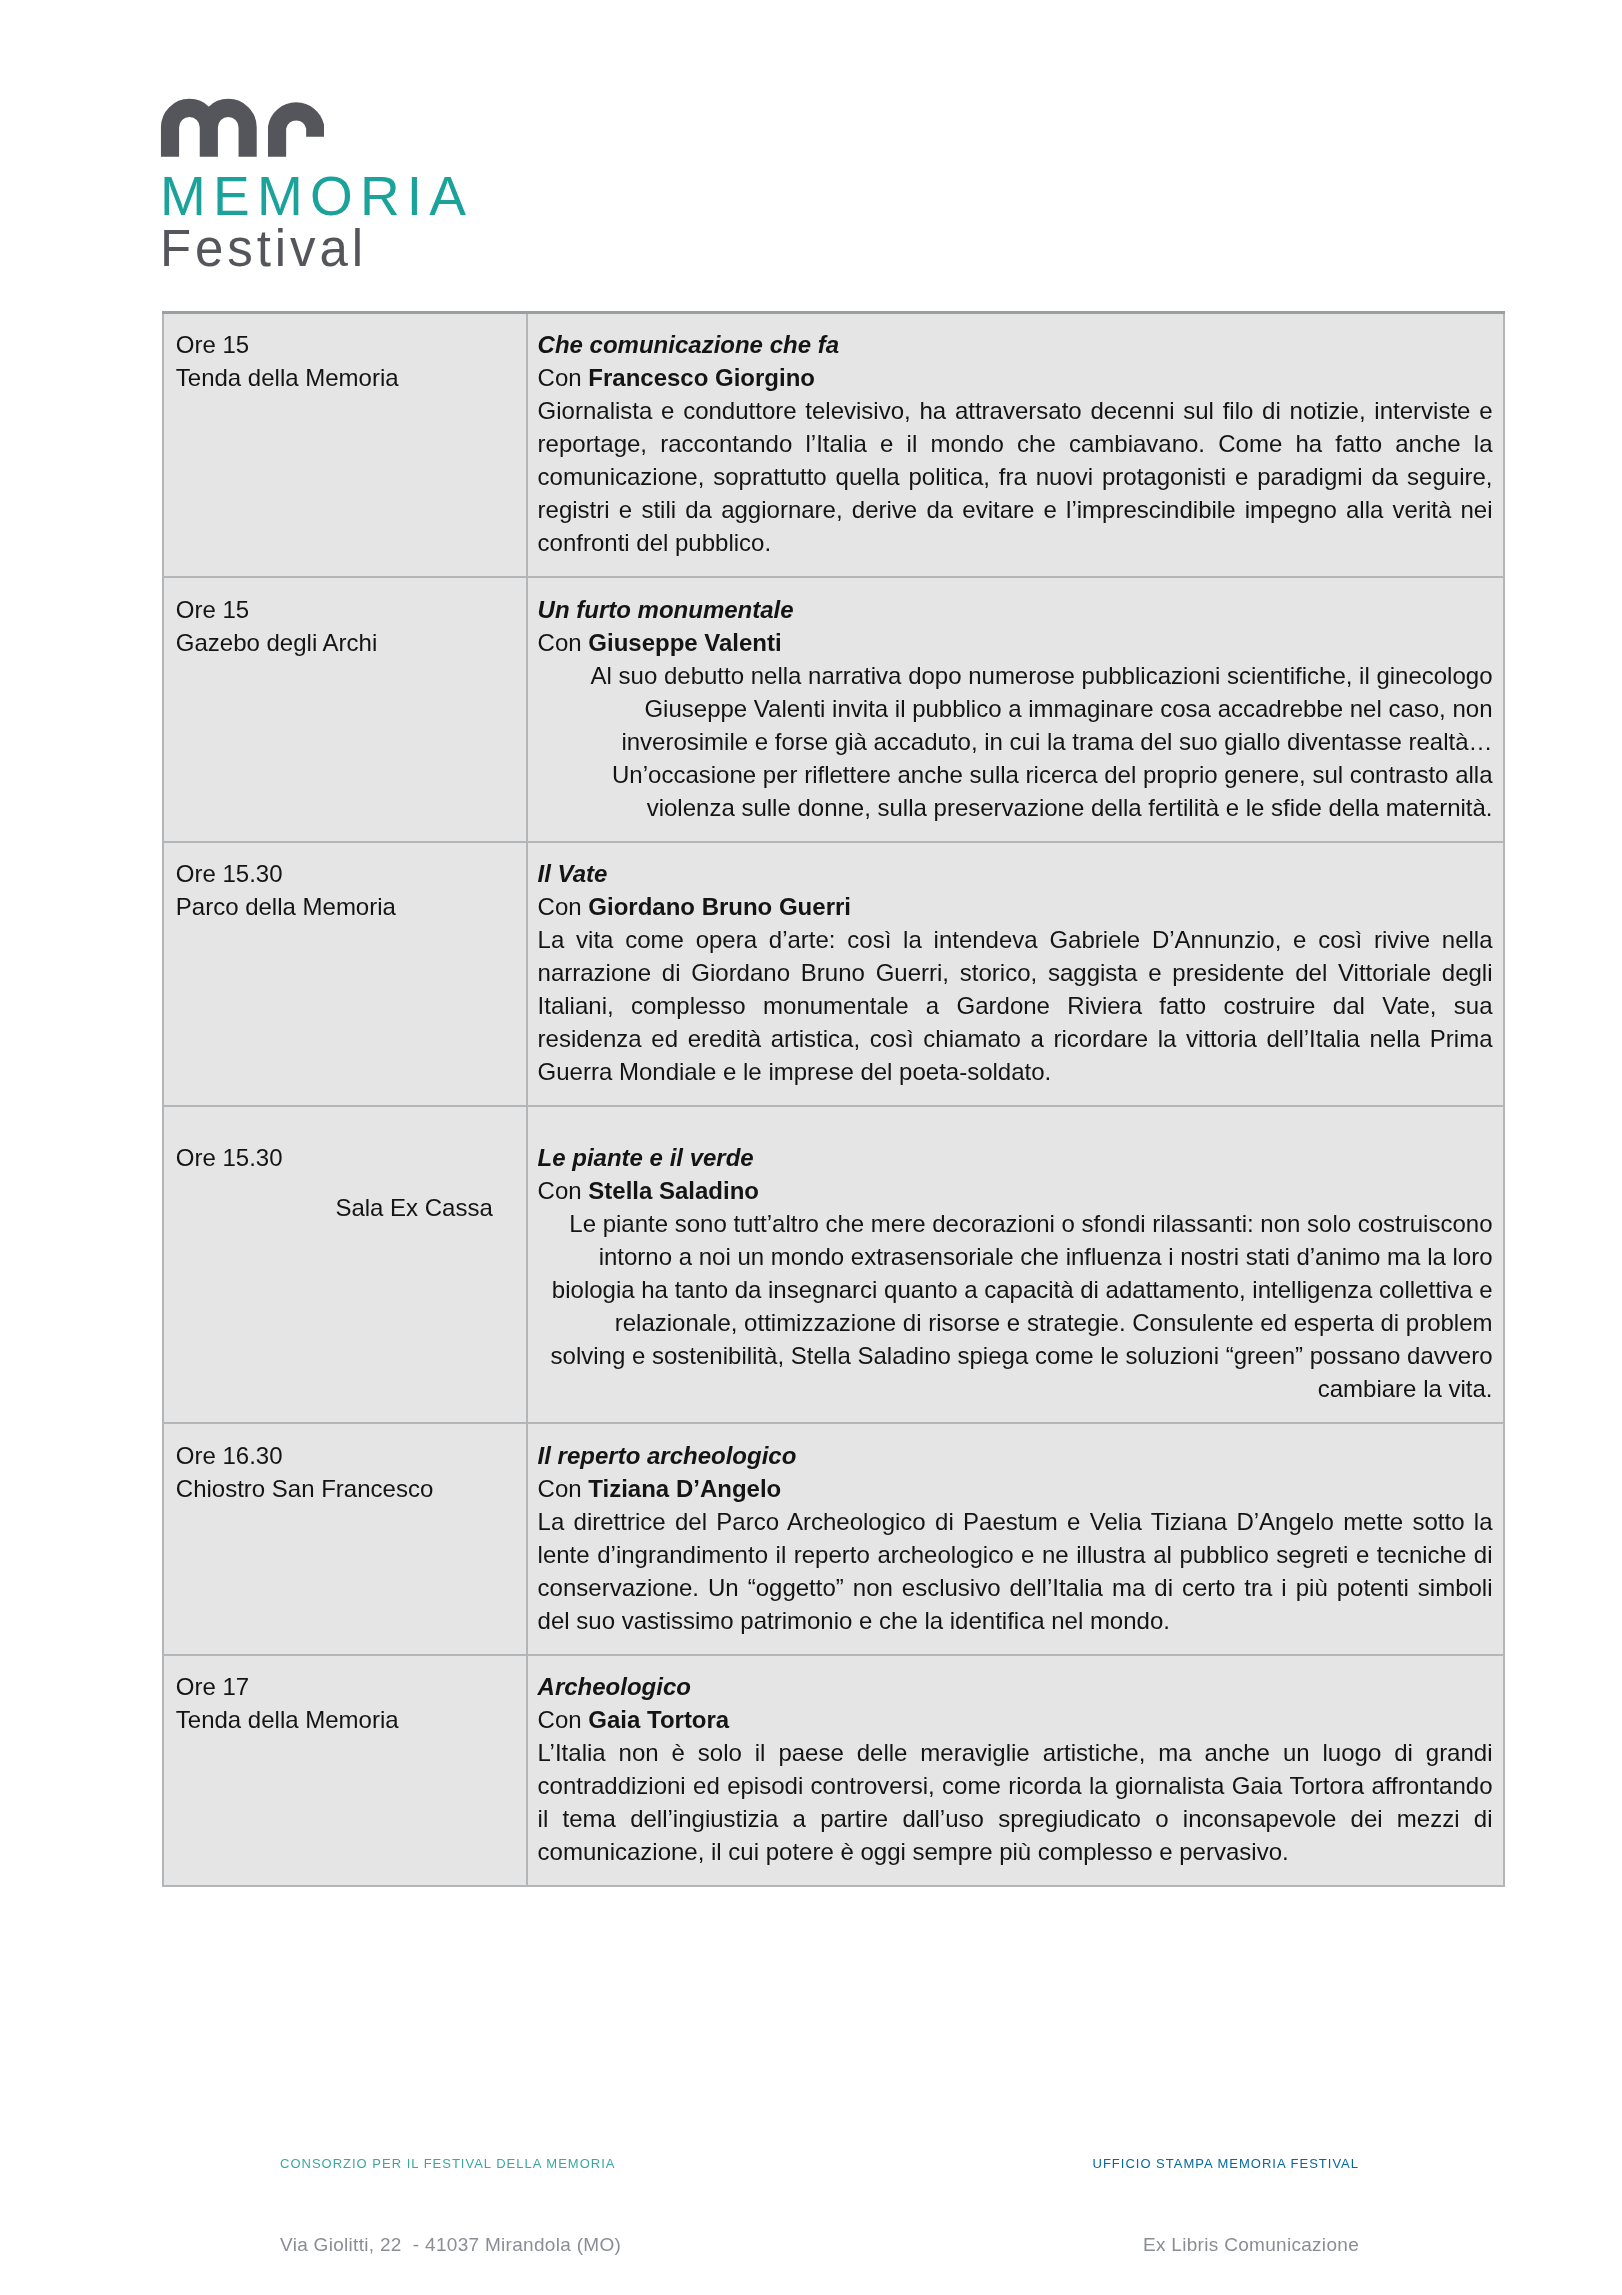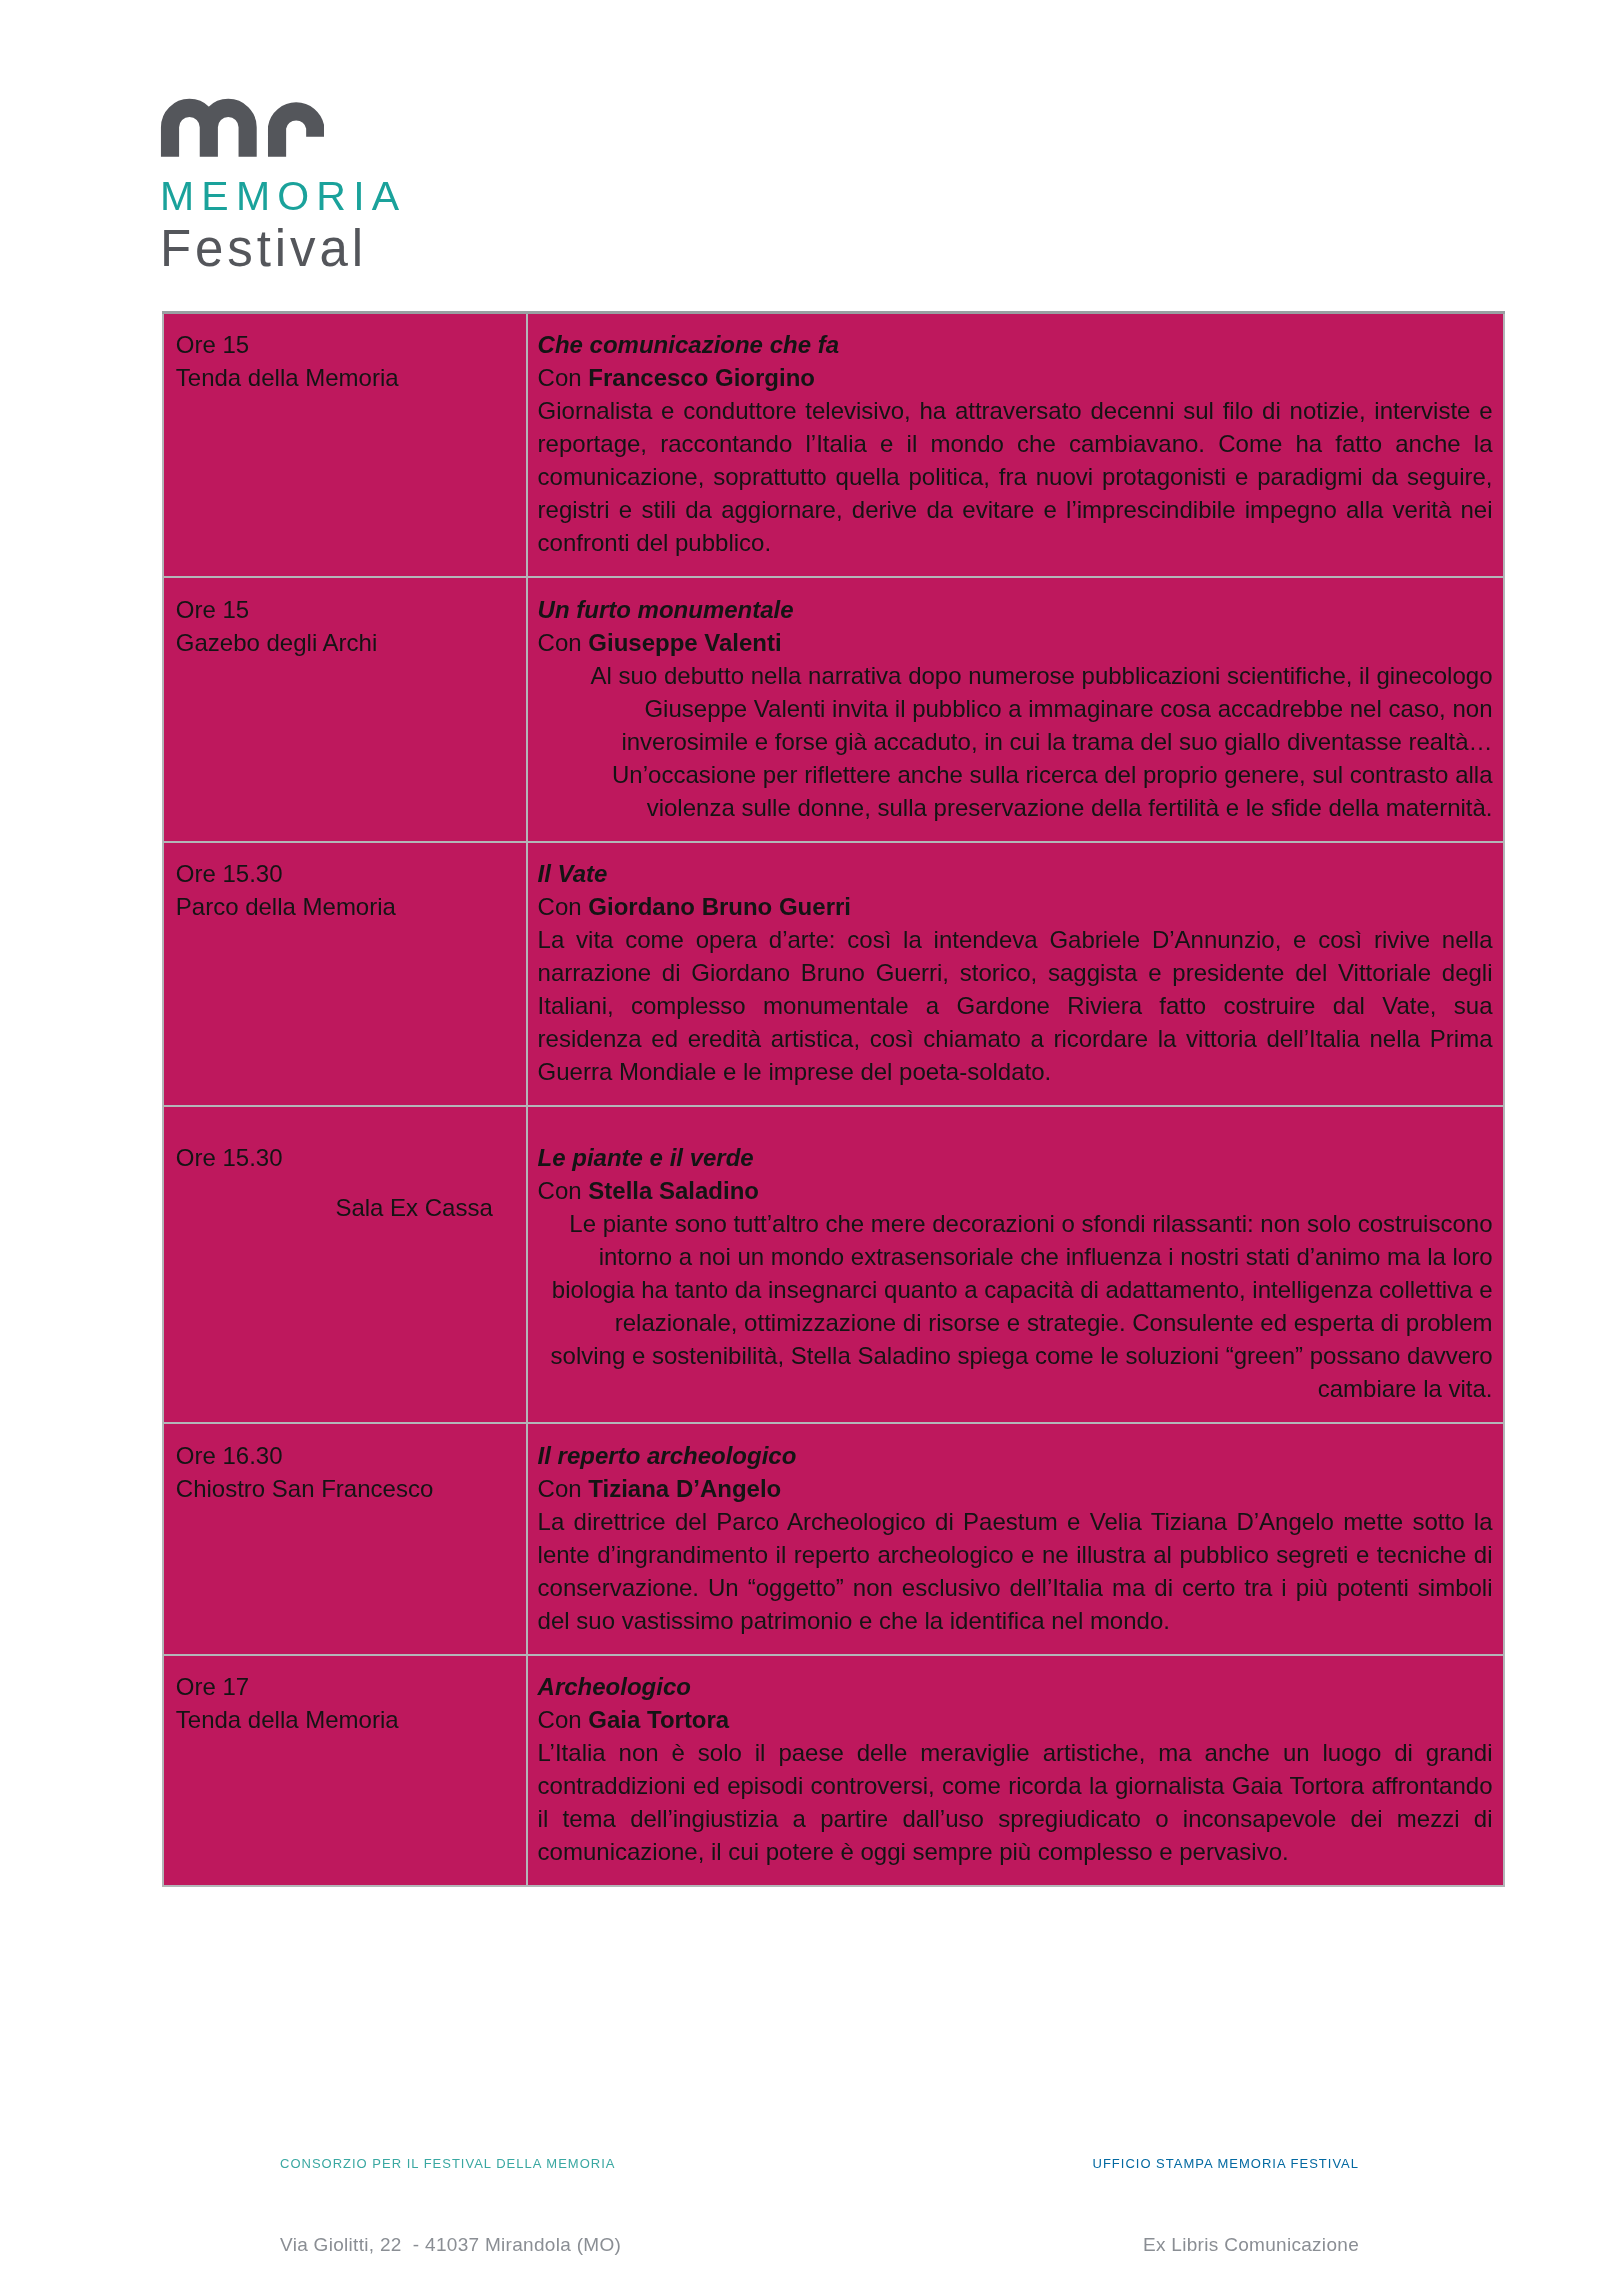--- a/index.html
+++ b/index.html
@@ -9,39 +9,39 @@
     background:#ffffff;
     font-family:"Liberation Sans", sans-serif;
     color:#141414;
     overflow:hidden;
   }
 
   
   .logo { position:absolute; left:160px; top:97px; }
   .logo-mark svg { display:block; }
   .logo-title {
-    font-size:41px; line-height:56px; font-weight:400;
+    font-size:55px; line-height:56px; font-weight:400;
     letter-spacing:7.2px; margin-top:10.5px;
   }
   .logo-sub {
     font-size:51px; line-height:39px; font-weight:400;
     letter-spacing:3.9px; margin-top:5.2px; color:#54565b;
   }
 
   
   .schedule-table {
     position:absolute; left:162px; top:311px;
     width:1343px;
     border-collapse:collapse; table-layout:fixed;
     font-size:24px; line-height:33px;
   }
   .schedule-table td {
     border:2px solid #b3b6b8;
     vertical-align:top;
-    background:#be185d;
+    background:#e5e5e5;
   }
   .schedule-table tr:first-child td { border-top:3.3px solid #9aa0a2; }
   td.time-cell { width:317px; padding:14.4px 33px 17px 11.8px; }
   td.desc-cell { padding:14.4px 10.5px 17px 9.8px;margin-top:6px; }
   tr.extra-top td { padding-top:34px; }
   .venue-gap { margin-top:17px;text-align:right; }
   .ev-title { font-weight:bold; font-style:italic; }
   .ev-desc { text-align:right; }
   .ev-desc.just { text-align:justify; }
   .ev-speaker b { font-weight:bold; }

